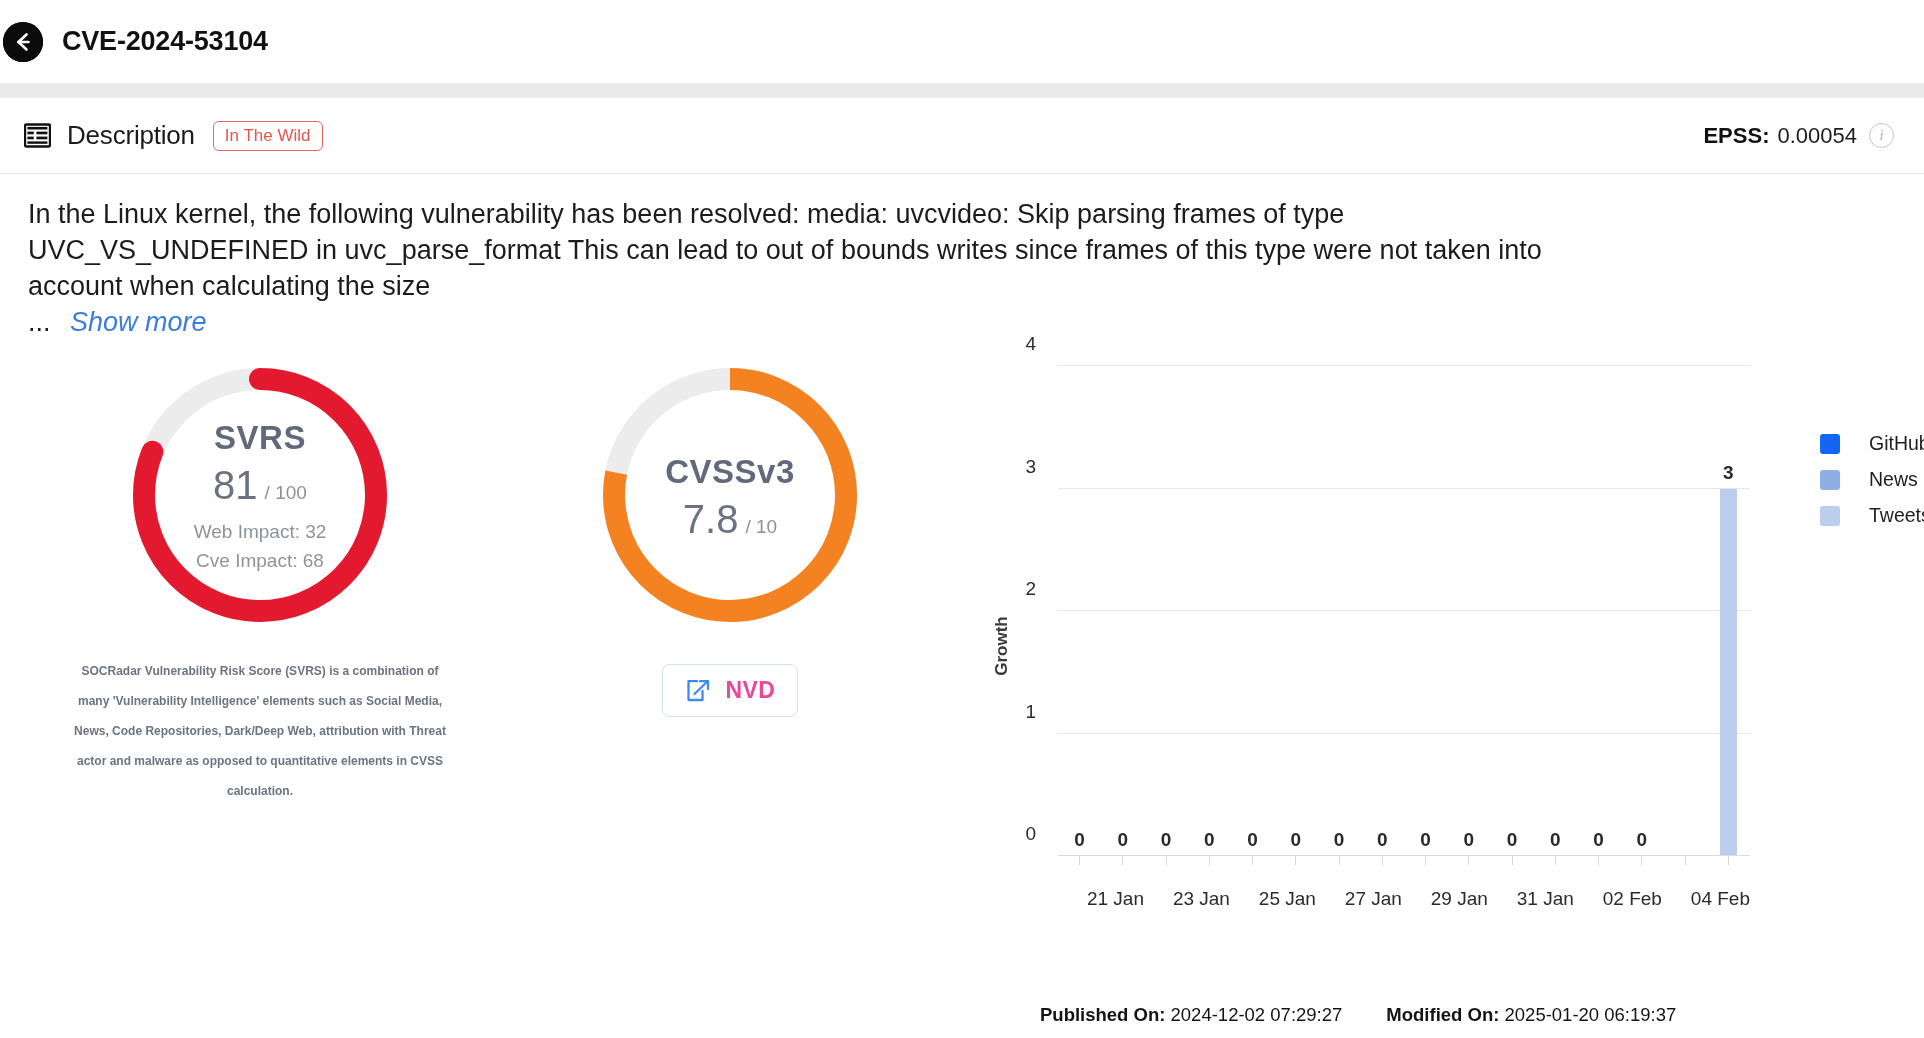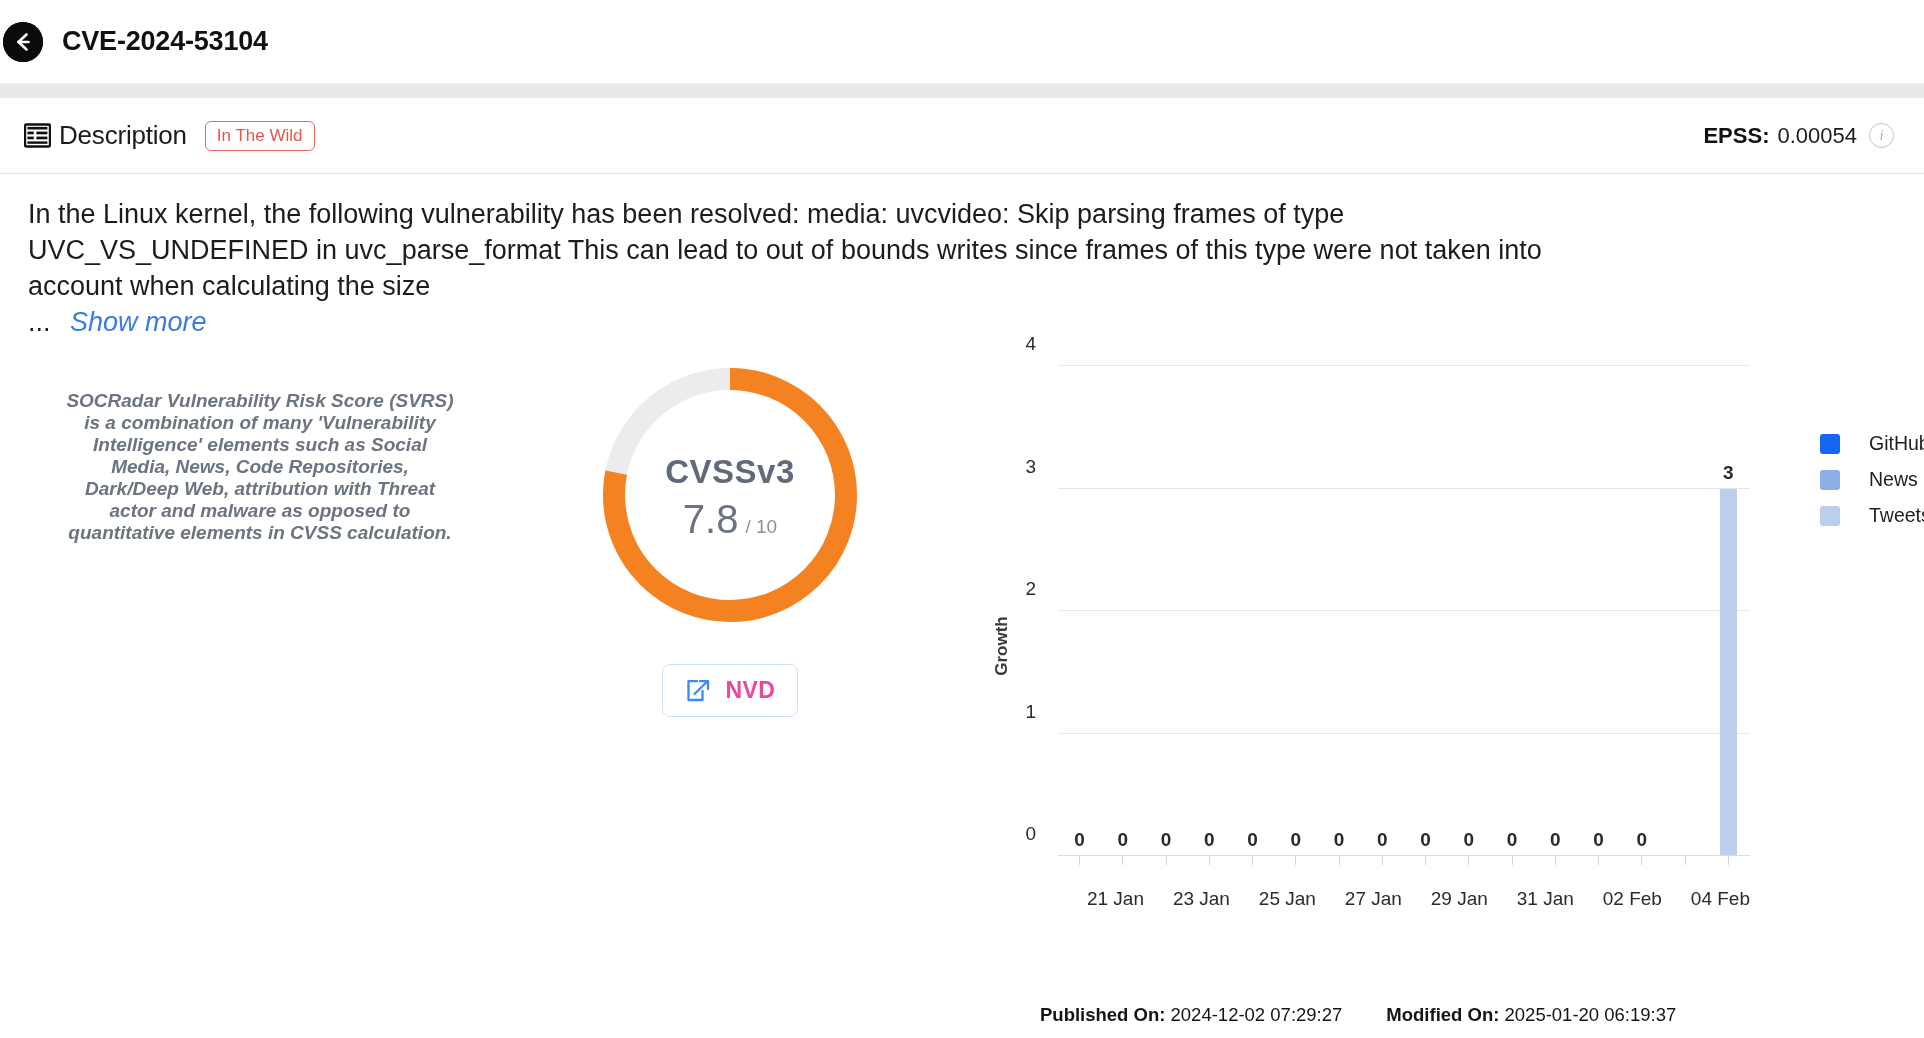--- a/index.html
+++ b/index.html
@@ -50,21 +50,21 @@
     display: flex;
     align-items: center;
     padding: 0 30px 0 24px;
     border-bottom: 1px solid #e4e4e4;
     background: #fff;
   }
   .desc-left { display: flex; align-items: center; }
   .grid-icon { width: 27px; height: 25px; display:block; flex:none; }
   .desc-label {
     font-size: 26px;
-    margin-left: 8px;
+    margin-left: 16px;
     color: #1b1b1b;
     letter-spacing: -0.2px;
   }
   .wild-badge {
     margin-left: 18px;
     border: 1px solid #e8685d;
     color: #e8554a;
     border-radius: 6px;
     font-size: 17px;
     padding: 5px 11px 6px;
@@ -158,25 +158,24 @@
     color: #8d939d;
     margin-top: 9px;
     line-height: 29px;
     text-align: center;
   }
 
   .svrs-note {
     width: 390px;
     margin-top: 26px;
     text-align: center;
-    font-size: 19px;
-    line-height: 22px;
+    font-size: 12px;
+    line-height: 30px;
     font-weight: bold;
     color: #6c7482;
-    font-style: italic;
   }
 
   .nvd-btn {
     margin-top: 34px;
     border: 1px solid #cfe0f5;
     border-radius: 8px;
     background: #fff;
     display: flex;
     align-items: center;
     gap: 14px;
@@ -351,20 +350,37 @@
   <span>In the Linux kernel, the following vulnerability has been resolved: media: uvcvideo: Skip parsing frames of type UVC_VS_UNDEFINED in</span>
   <span>uvc_parse_format This can lead to out of bounds writes since frames of this type were not taken into account when calculating the size</span>
   <br>
   <span class="ellipsis">...</span>
   <a class="show-more" href="#">Show more</a>
 </div>
 
 <div class="content">
 
   <div class="gauge-col">
+    <div class="donut-wrap svrs">
+      <svg width="262" height="262" viewBox="0 0 262 262">
+        <circle cx="131" cy="131" r="116" fill="none" stroke="#ECECEC" stroke-width="22"></circle>
+        <circle id="svrs-arc" cx="131" cy="131" r="116" fill="none" stroke="#E3192F" stroke-width="22" stroke-linecap="round" transform="rotate(-90 131 131)" stroke-dasharray="590.368091462594 728.849495632832"></circle>
+      </svg>
+      <div class="donut-center">
+        <div class="donut-name">SVRS</div>
+        <div class="donut-score">
+          <span class="score-big">81</span>
+          <span class="score-den">/ 100</span>
+        </div>
+        <div class="donut-sub">
+          <div>Web Impact: 32</div>
+          <div>Cve Impact: 68</div>
+        </div>
+      </div>
+    </div>
     <div class="svrs-note">SOCRadar Vulnerability Risk Score (SVRS) is a combination of many 'Vulnerability Intelligence' elements such as Social Media, News, Code Repositories, Dark/Deep Web, attribution with Threat actor and malware as opposed to quantitative elements in CVSS calculation.</div>
   </div>
 
   <div class="gauge-col second">
     <div class="donut-wrap cvss">
       <svg width="262" height="262" viewBox="0 0 262 262">
         <circle cx="131" cy="131" r="116" fill="none" stroke="#ECECEC" stroke-width="22"></circle>
         <circle id="cvss-arc" cx="131" cy="131" r="116" fill="none" stroke="#F58220" stroke-width="22" stroke-linecap="butt" transform="rotate(-90 131 131)" stroke-dasharray="568.502606593609 728.849495632832"></circle>
       </svg>
       <div class="donut-center">

